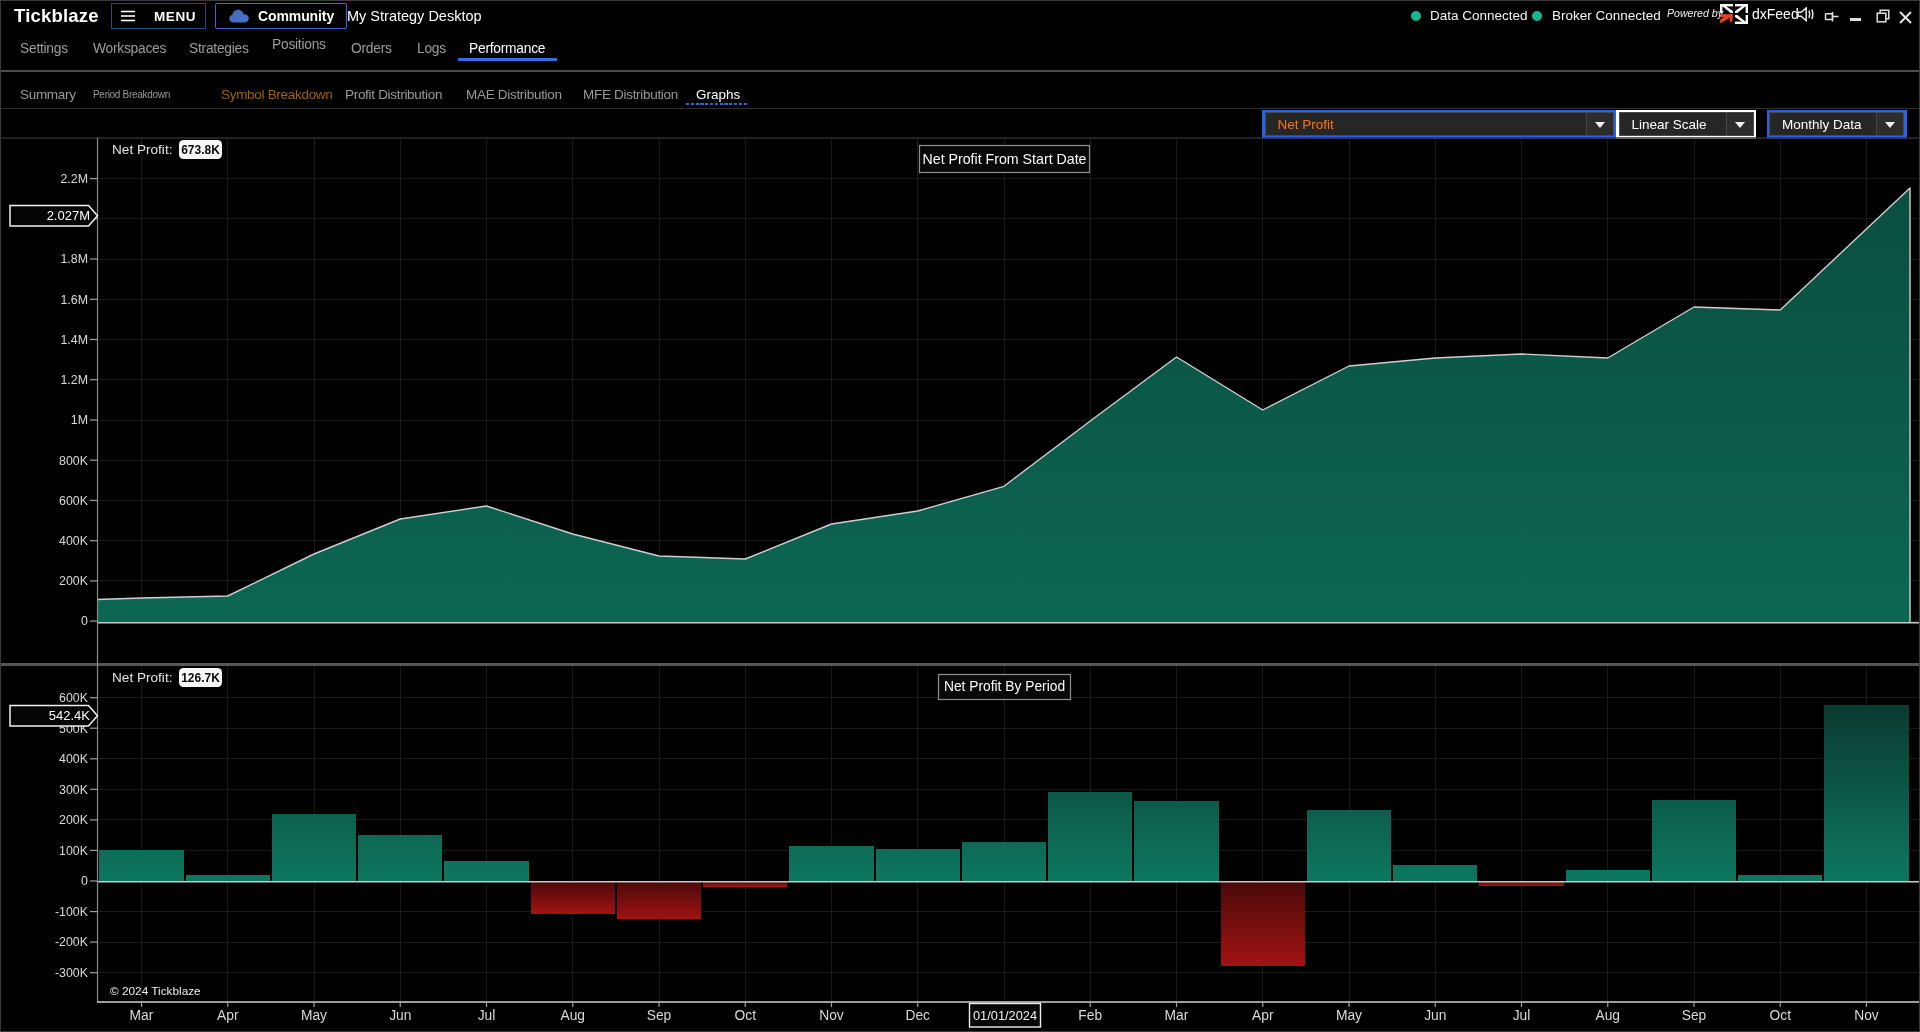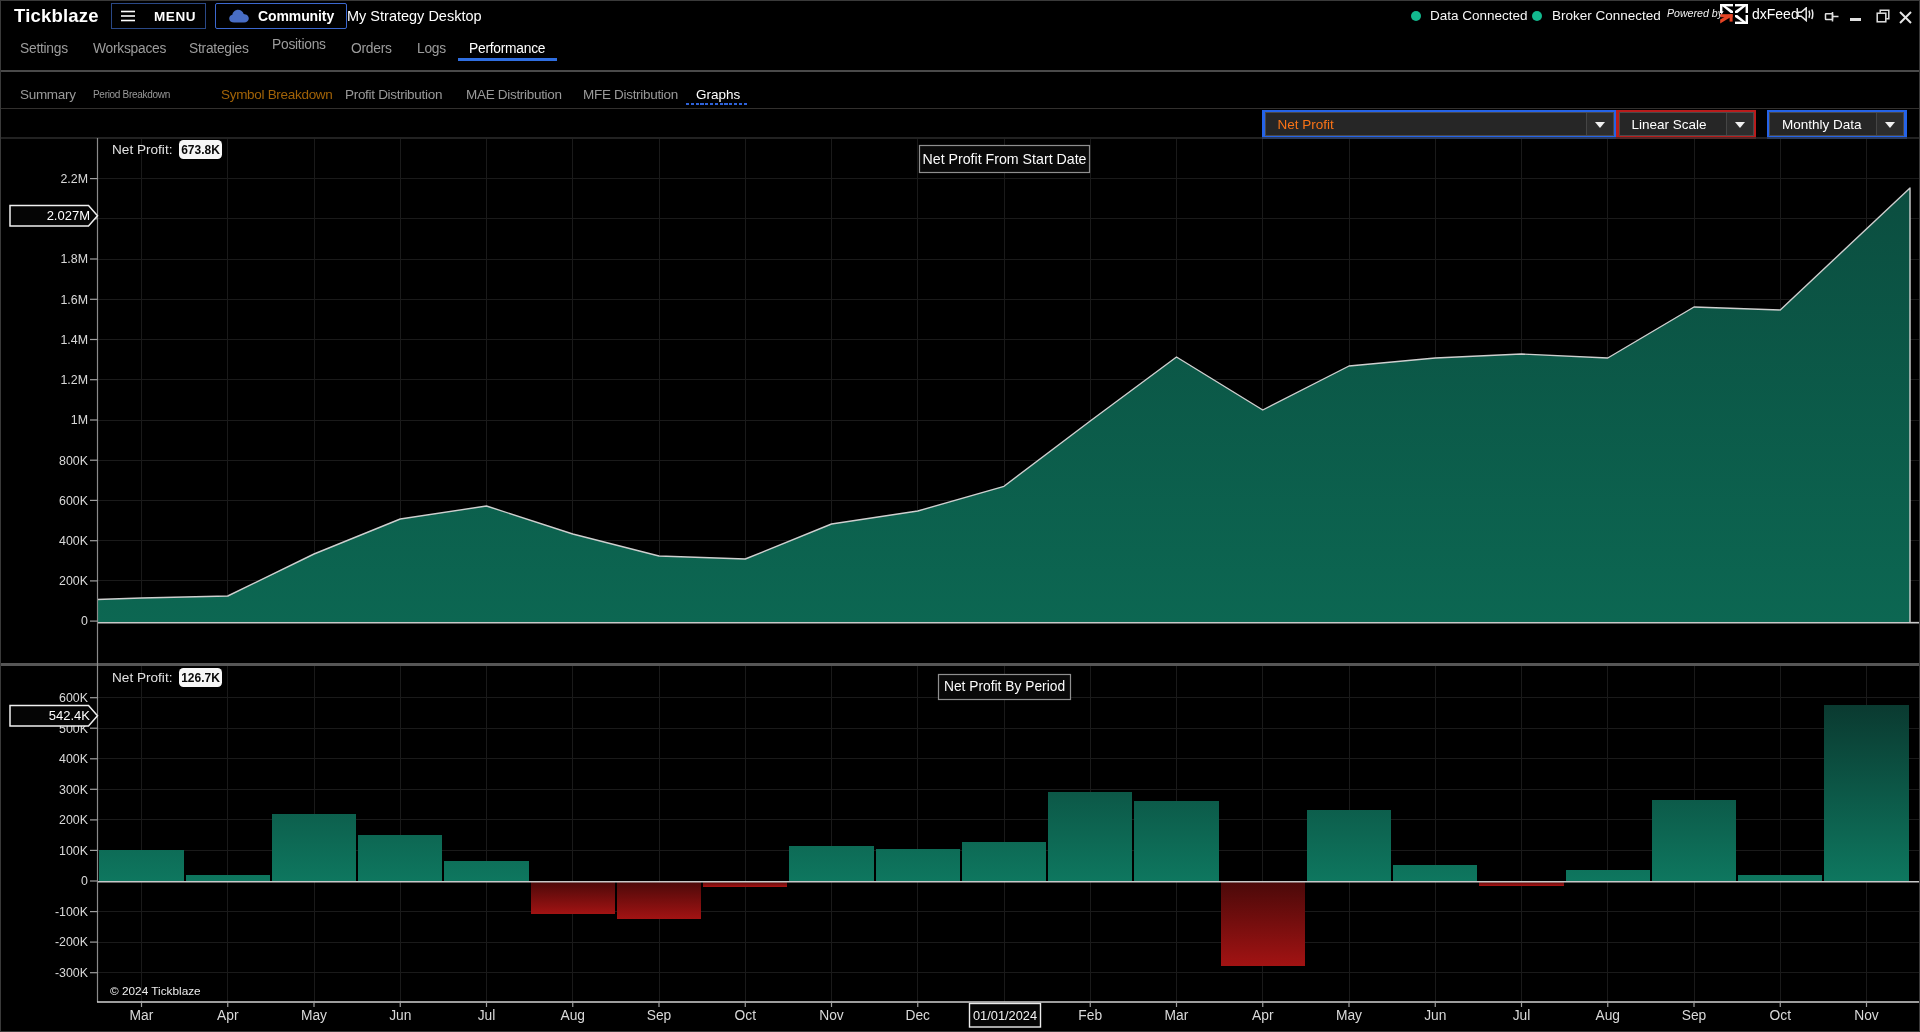--- a/index.html
+++ b/index.html
@@ -100,21 +100,21 @@
 <div style="position:absolute;left:1262px;top:109.5px;width:354px;height:29px;background:#2563e8">
     <div style="position:absolute;left:2.5px;top:2.5px;right:2.5px;bottom:2.5px;background:#262626;border:1px solid #4a4a4a;box-sizing:border-box">
       <div style="position:absolute;left:12px;top:0;height:100%;display:flex;align-items:center;font-size:13.5px;color:#f97316;white-space:nowrap">Net Profit</div>
       <div style="position:absolute;right:0;top:0;width:26px;height:100%;background:#2d2d2d;border-left:1px solid #454545">
         <svg width="10" height="6" viewBox="0 0 10 6" style="position:absolute;left:8px;top:9px">
           <polygon points="0,0 10,0 5,6" fill="#f0f0f0"></polygon>
         </svg>
       </div>
     </div>
   </div>
-<div style="position:absolute;left:1616px;top:109.5px;width:140px;height:29px;background:#b91c1c">
+<div style="position:absolute;left:1616px;top:109.5px;width:140px;height:29px;background:#ffffff">
     <div style="position:absolute;left:2.5px;top:2.5px;right:2.5px;bottom:2.5px;background:#262626;border:1px solid #4a4a4a;box-sizing:border-box">
       <div style="position:absolute;left:12px;top:0;height:100%;display:flex;align-items:center;font-size:13.5px;color:#fff;white-space:nowrap">Linear Scale</div>
       <div style="position:absolute;right:0;top:0;width:26px;height:100%;background:#2d2d2d;border-left:1px solid #454545">
         <svg width="10" height="6" viewBox="0 0 10 6" style="position:absolute;left:8px;top:9px">
           <polygon points="0,0 10,0 5,6" fill="#f0f0f0"></polygon>
         </svg>
       </div>
     </div>
   </div>
 <div style="position:absolute;left:1766.5px;top:109.5px;width:140px;height:29px;background:#2563e8">

